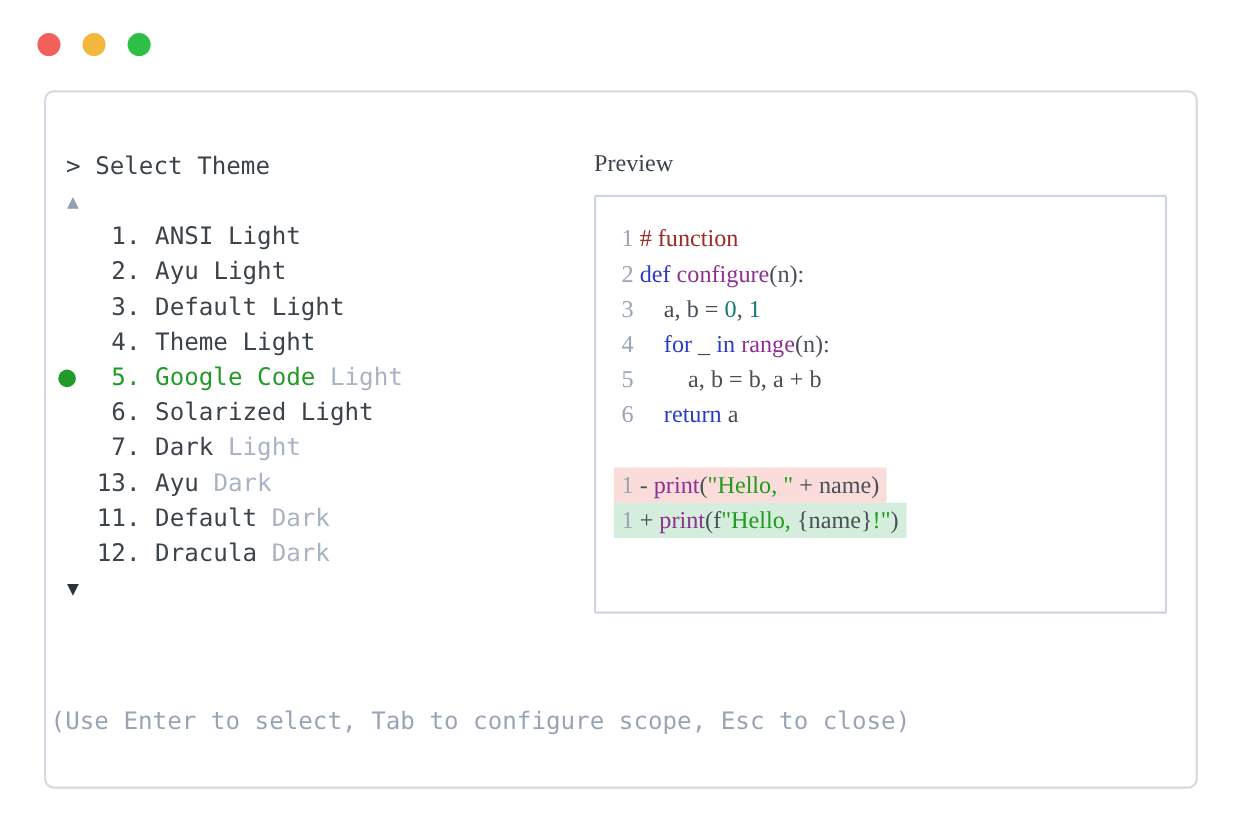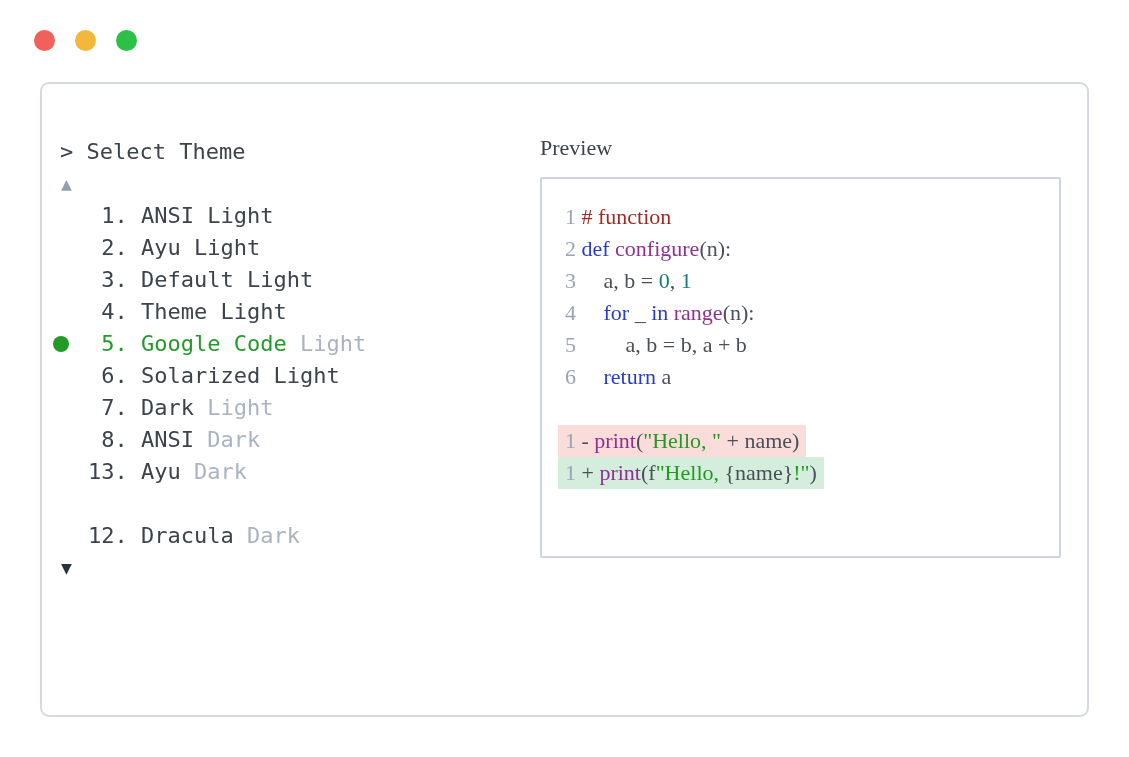--- a/index.html
+++ b/index.html
@@ -111,51 +111,47 @@
     <span class="row-text"><span class="prefix"> 6. </span><span class="name">Solarized</span><span class="suffix"> Light</span></span>
   </div>
 
   <div class="theme-row">
     <span class="bullet-slot">
               <span class="bullet" style="visibility: hidden;"></span>
             </span>
     <span class="row-text"><span class="prefix"> 7. </span><span class="name">Dark</span><span class="suffix c-muted"> Light</span></span>
   </div>
 
-  <div class="theme-row">
-    <span class="bullet-slot">
-              <span class="bullet" style="visibility: hidden;"></span>
-            </span>
-    <span class="row-text"><span class="prefix"> 8. </span><span class="name">ANSI</span><span class="suffix c-muted"> Dark</span></span>
-  </div>
 
 
   <div class="theme-row">
     <span class="bullet-slot">
               <span class="bullet" style="visibility: hidden;"></span>
             </span>
     <span class="row-text"><span class="prefix">13. </span><span class="name">Ayu</span><span class="suffix c-muted"> Dark</span></span>
   </div>
 
   <div class="theme-row">
     <span class="bullet-slot">
               <span class="bullet" style="visibility: hidden;"></span>
             </span>
+    <span class="row-text"><span class="prefix">11. </span><span class="name">Default</span><span class="suffix c-muted"> Dark</span></span>
   </div>
 
   <div class="theme-row">
     <span class="bullet-slot">
               <span class="bullet" style="visibility: hidden;"></span>
             </span>
     <span class="row-text"><span class="prefix">12. </span><span class="name">Dracula</span><span class="suffix c-muted"> Dark</span></span>
   </div>
 </div>
       <div class="scroll down">▼</div>
     </div>
 
+    <div class="help">(Use Enter to select, Tab to configure scope, Esc to close)</div>
 
     <div class="preview-col">
       <div class="preview-label">Preview</div>
       <div class="preview-box">
         <div class="code">
   <div class="code-line"><span class="line-inner"><span class="tok-ln">1 </span><span class="tok-com"># function</span></span></div>
 
   <div class="code-line"><span class="line-inner"><span class="tok-ln">2 </span><span class="tok-kw">def</span><span class="tok-pl"> </span><span class="tok-fn">configure</span><span class="tok-pl">(n):</span></span></div>
 
   <div class="code-line"><span class="line-inner"><span class="tok-ln">3 </span><span class="tok-pl">    a, b = </span><span class="tok-num">0</span><span class="tok-pl">, </span><span class="tok-num">1</span></span></div>

